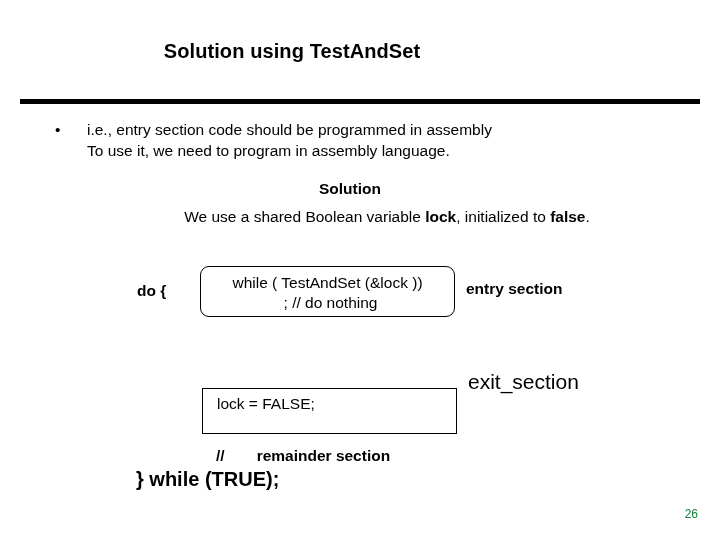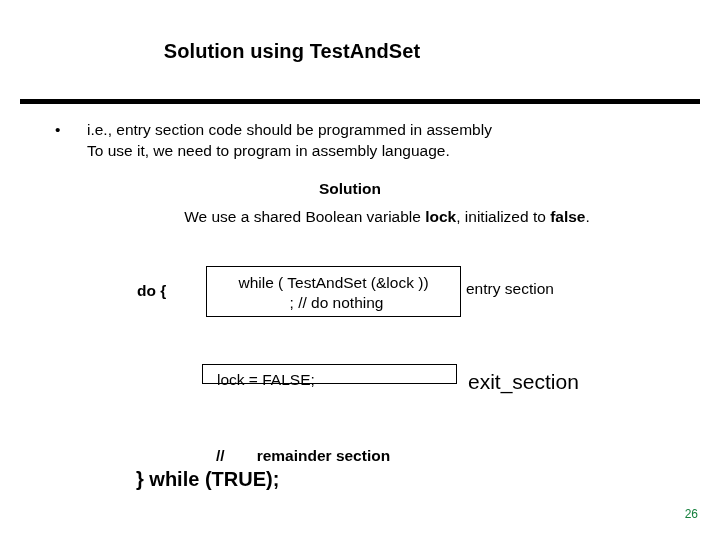--- a/index.html
+++ b/index.html
@@ -103,56 +103,57 @@
   }
 
   .code-box {
     position: absolute;
     box-sizing: border-box;
     border: 1px solid #000000;
     background: #ffffff;
   }
 
   .box-entry {
-    left: 206px;
+    left: 200px;
     top: 266px;
     width: 255px;
     height: 51px;
+    border-radius: 9px;
   }
   .box-entry .box-inner {
     padding-top: 6px;
     text-align: center;
     font-size: 15.5px;
     line-height: 20px;
     white-space: nowrap;
   }
   .box-entry .line2 {
     padding-left: 6px;
   }
 
   .box-exit {
     left: 202px;
-    top: 364px;
+    top: 388px;
     width: 255px;
-    height: 20px;
+    height: 46px;
   }
   .box-exit .box-inner {
     padding-top: 5px;
     padding-left: 14px;
     font-size: 15.5px;
     line-height: 20px;
     white-space: nowrap;
   }
 
   .label-entry {
     position: absolute;
     left: 466px;
     top: 280px;
     font-size: 15.5px;
-    font-weight: normal;
+    font-weight: bold;
     white-space: nowrap;
   }
   .label-exit {
     position: absolute;
     left: 468px;
     top: 370px;
     font-size: 21px;
     font-weight: normal;
     white-space: nowrap;
   }

